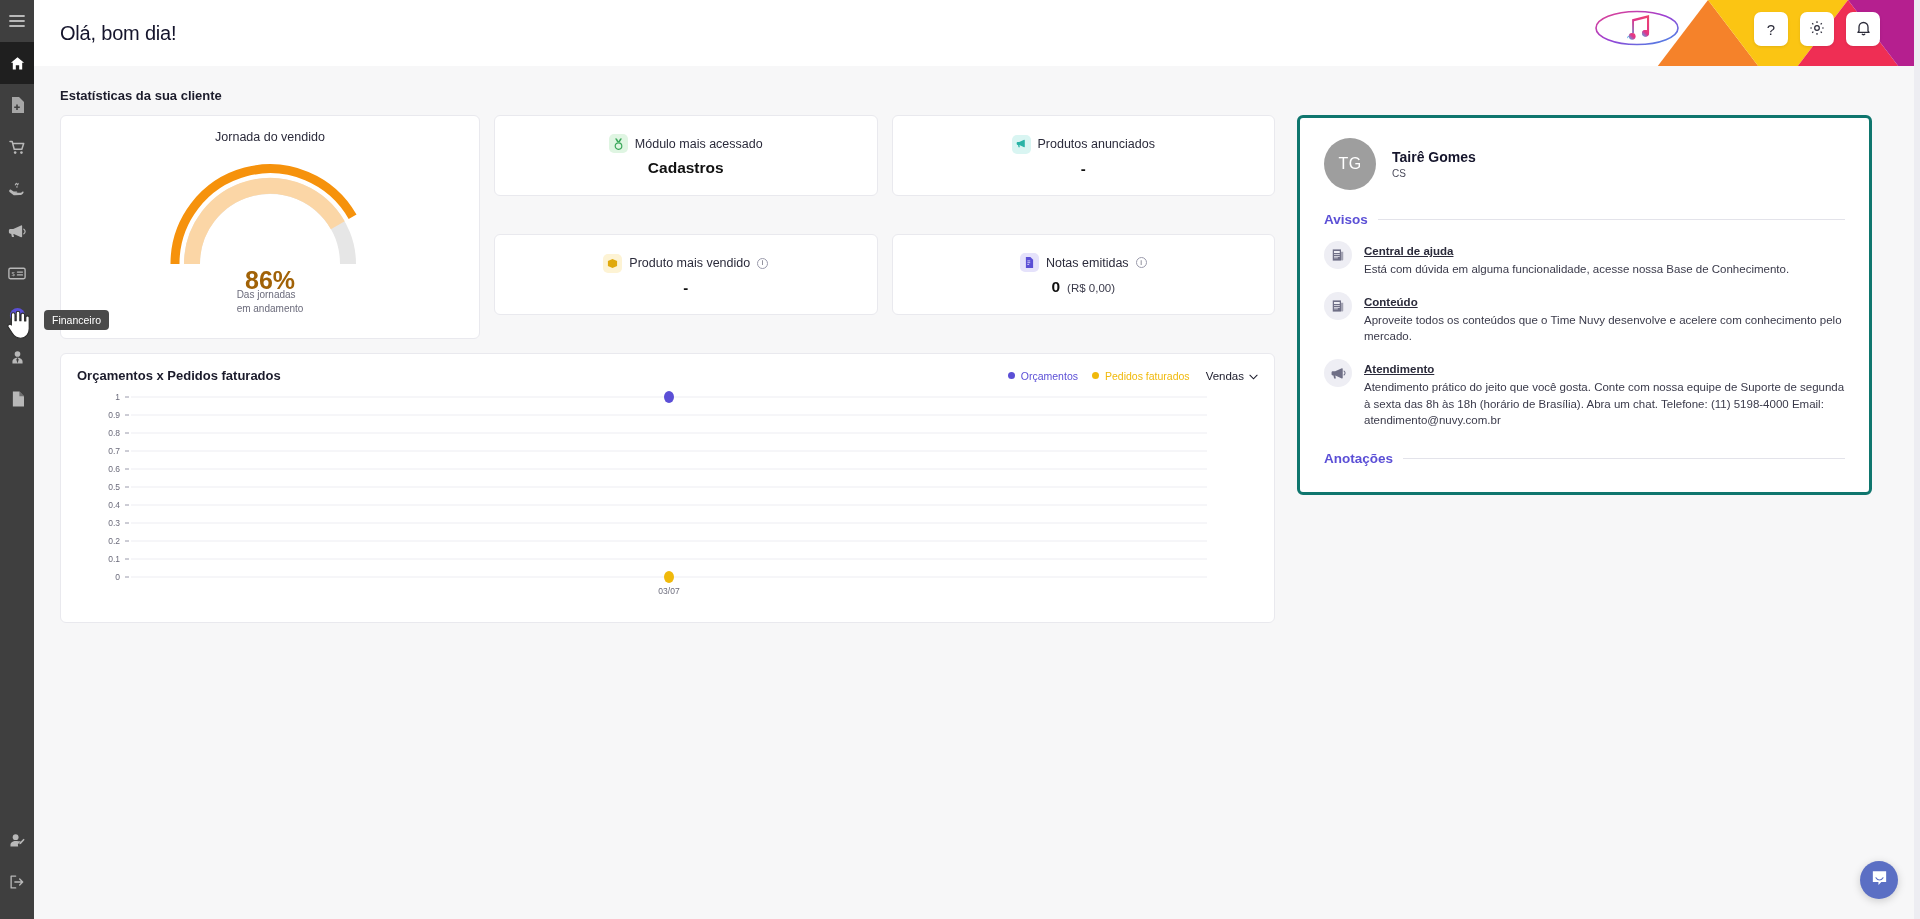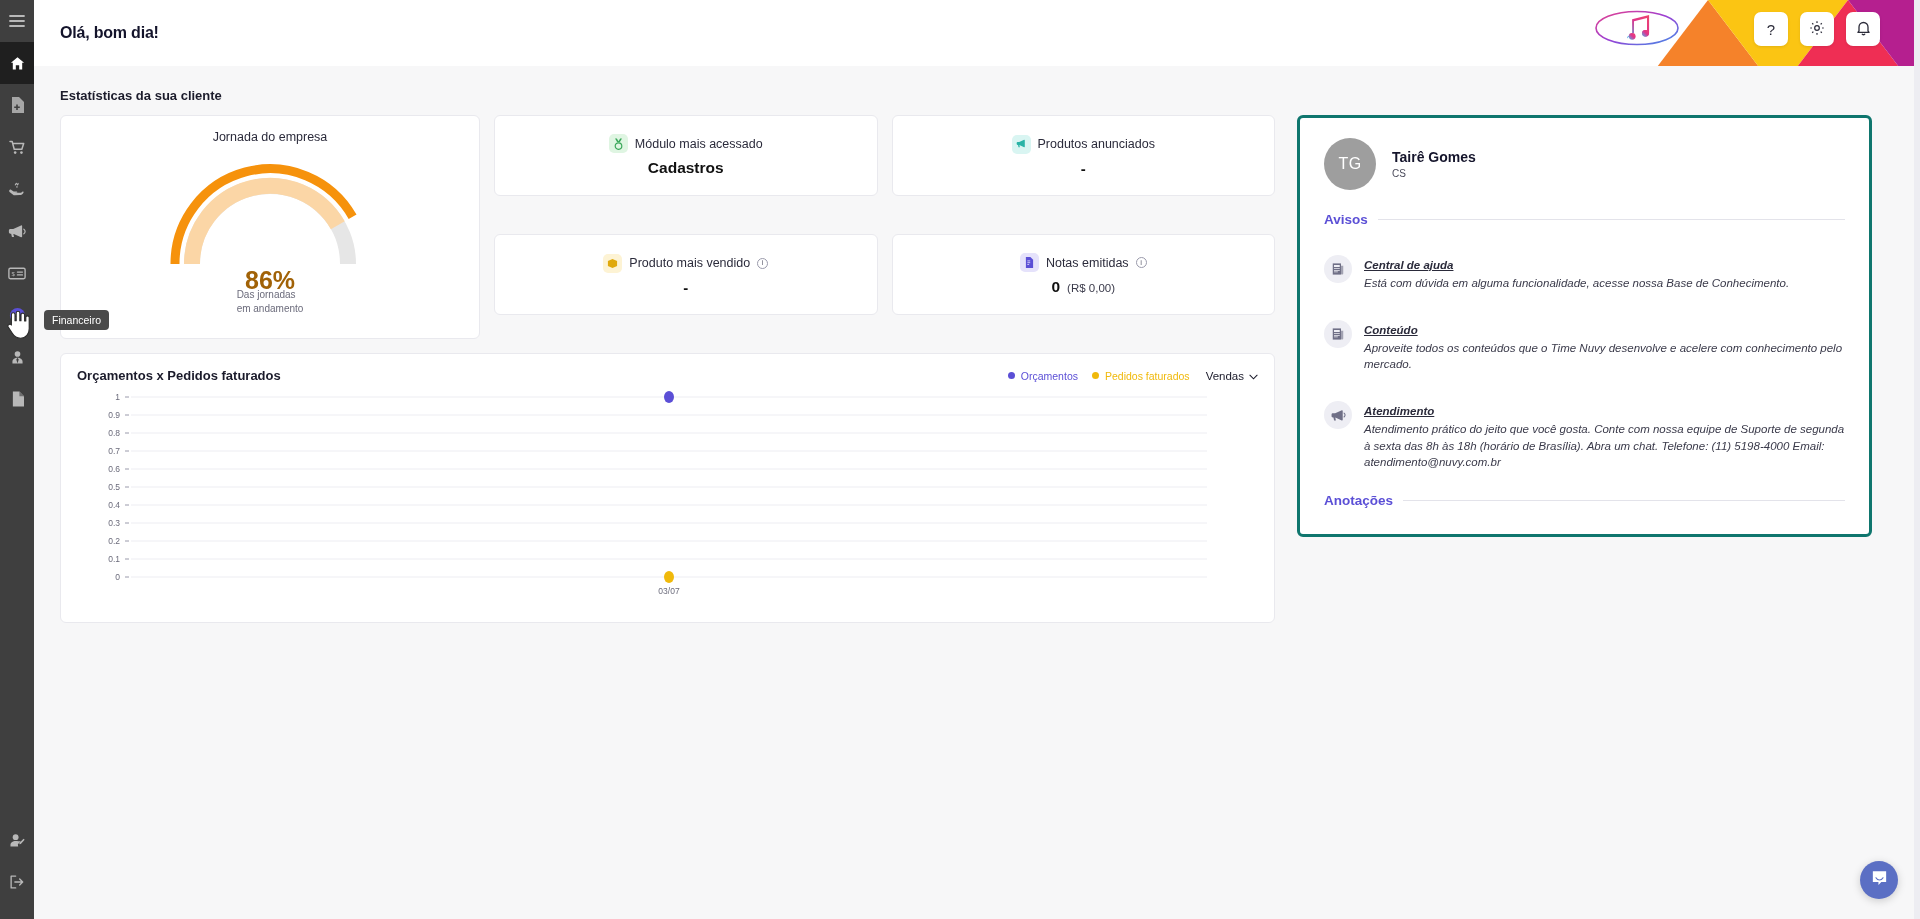--- a/index.html
+++ b/index.html
@@ -40,21 +40,21 @@
   .cursor-hand { position: absolute; left: 4px; top: 310px; z-index: 70; pointer-events: none; }
 
   
   .main { flex: 1 1 auto; position: relative; background: #ffffff; height: 919px; }
 
   .header {
     height: 66px; position: relative; background: #fff;
     display: flex; align-items: center; overflow: hidden;
   }
   .page-title {
-    font-size: 16px; font-weight: bold; color: #14142b;
+    font-size: 20px; font-weight: normal; color: #14142b;
     margin-left: 26px; letter-spacing: -.2px; z-index: 5;
   }
   .brand-logo {
     position: absolute; left: 1560px; top: 8px;
     width: 86px; height: 40px; z-index: 6;
   }
   .tri-deco { position: absolute; right: 0; top: 0; width: 300px; height: 92px; z-index: 2; }
   .hdr-btns { position: absolute; right: 40px; top: 12px; display: flex; gap: 12px; z-index: 7; }
   .hdr-btn {
     width: 34px; height: 34px; background: #fff; border-radius: 7px;
@@ -138,21 +138,21 @@
     color: #fff; display: flex; align-items: center; justify-content: center;
     font-size: 16px; letter-spacing: .5px;
   }
   .user-name { font-size: 14px; font-weight: bold; color: #14142b; }
   .user-role { font-size: 10px; color: #4a4a5a; margin-top: 3px; }
 
   .sec-head { display: flex; align-items: center; gap: 10px; margin-top: 22px; }
   .sec-head-label { font-size: 13.5px; font-weight: bold; color: #5b4fd6; white-space: nowrap; }
   .sec-head-line { flex: 1 1 auto; height: 1px; background: #e3e3ea; }
 
-  .notice { display: flex; gap: 12px; margin-top: 28px; font-style: italic; }
+  .notice { display: flex; gap: 12px; margin-top: 14px; }
   .notice-ico {
     width: 28px; height: 28px; border-radius: 50%; background: #eeeef4;
     display: flex; align-items: center; justify-content: center;
     color: #6f6f86; flex: 0 0 28px;
   }
   .notice-body { flex: 1 1 auto; }
   .notice-title {
     font-size: 11.5px; font-weight: bold; color: #2a2a3a;
     text-decoration: underline; cursor: pointer; display: inline-block;
   }
@@ -369,21 +369,21 @@
     <div class="content">
       <div class="section-title">Estatísticas da sua cliente</div>
 
       <div class="cols">
 
         <div class="left-col">
 
           <div class="grid-top">
 
             <div class="card gauge-card">
-              <div class="gauge-title">Jornada do empresa</div>
+              <div class="gauge-title">Jornada do vendido</div>
               <div class="gauge-wrap">
                 <svg class="gauge-svg" width="210" height="120" viewBox="0 0 210 120">
 
                   <path d="M10 112 A95 95 0 0 1 200 112" fill="none" stroke="#ffffff" stroke-width="9"></path>
 
                   <path d="M10 112 A95 95 0 0 1 187.6 64.8" fill="none" stroke="#f6920c" stroke-width="9" stroke-linecap="butt"></path>
 
                   <path d="M27 112 A78 78 0 0 1 183 112" fill="none" stroke="#e6e6e6" stroke-width="16"></path>
 
                   <path d="M27 112 A78 78 0 0 1 172.8 73.3" fill="none" stroke="#fbd6a6" stroke-width="16"></path>

